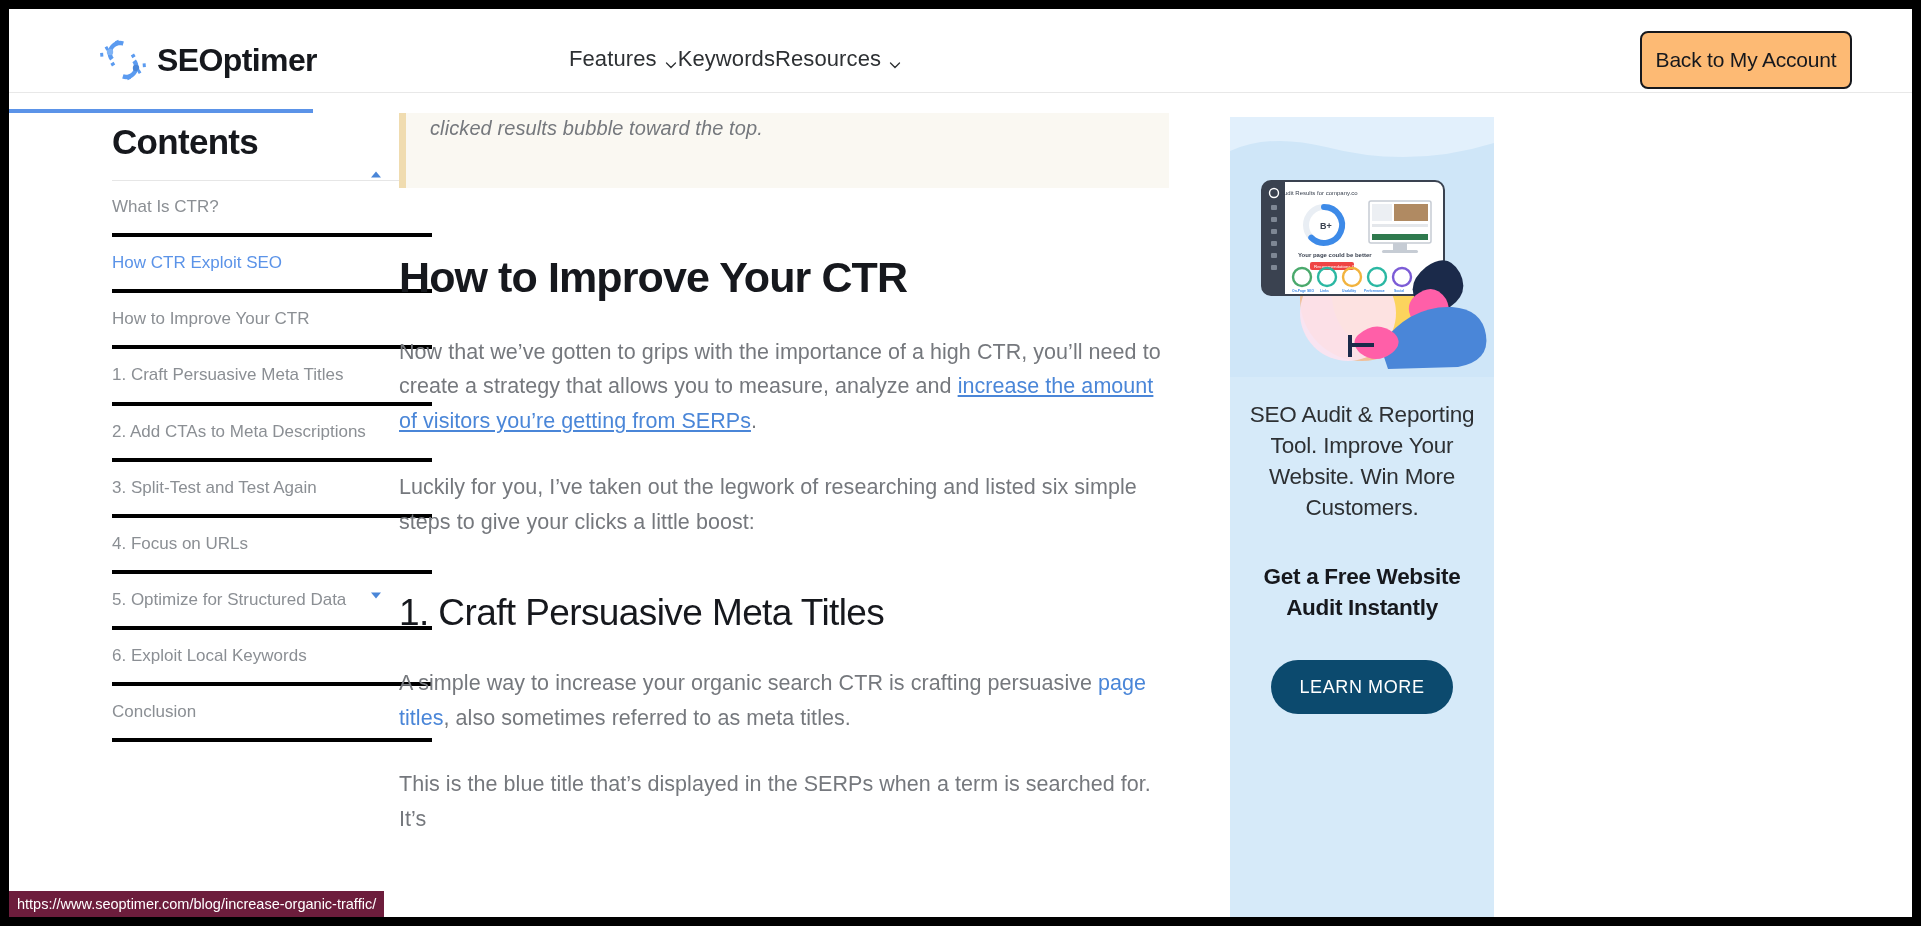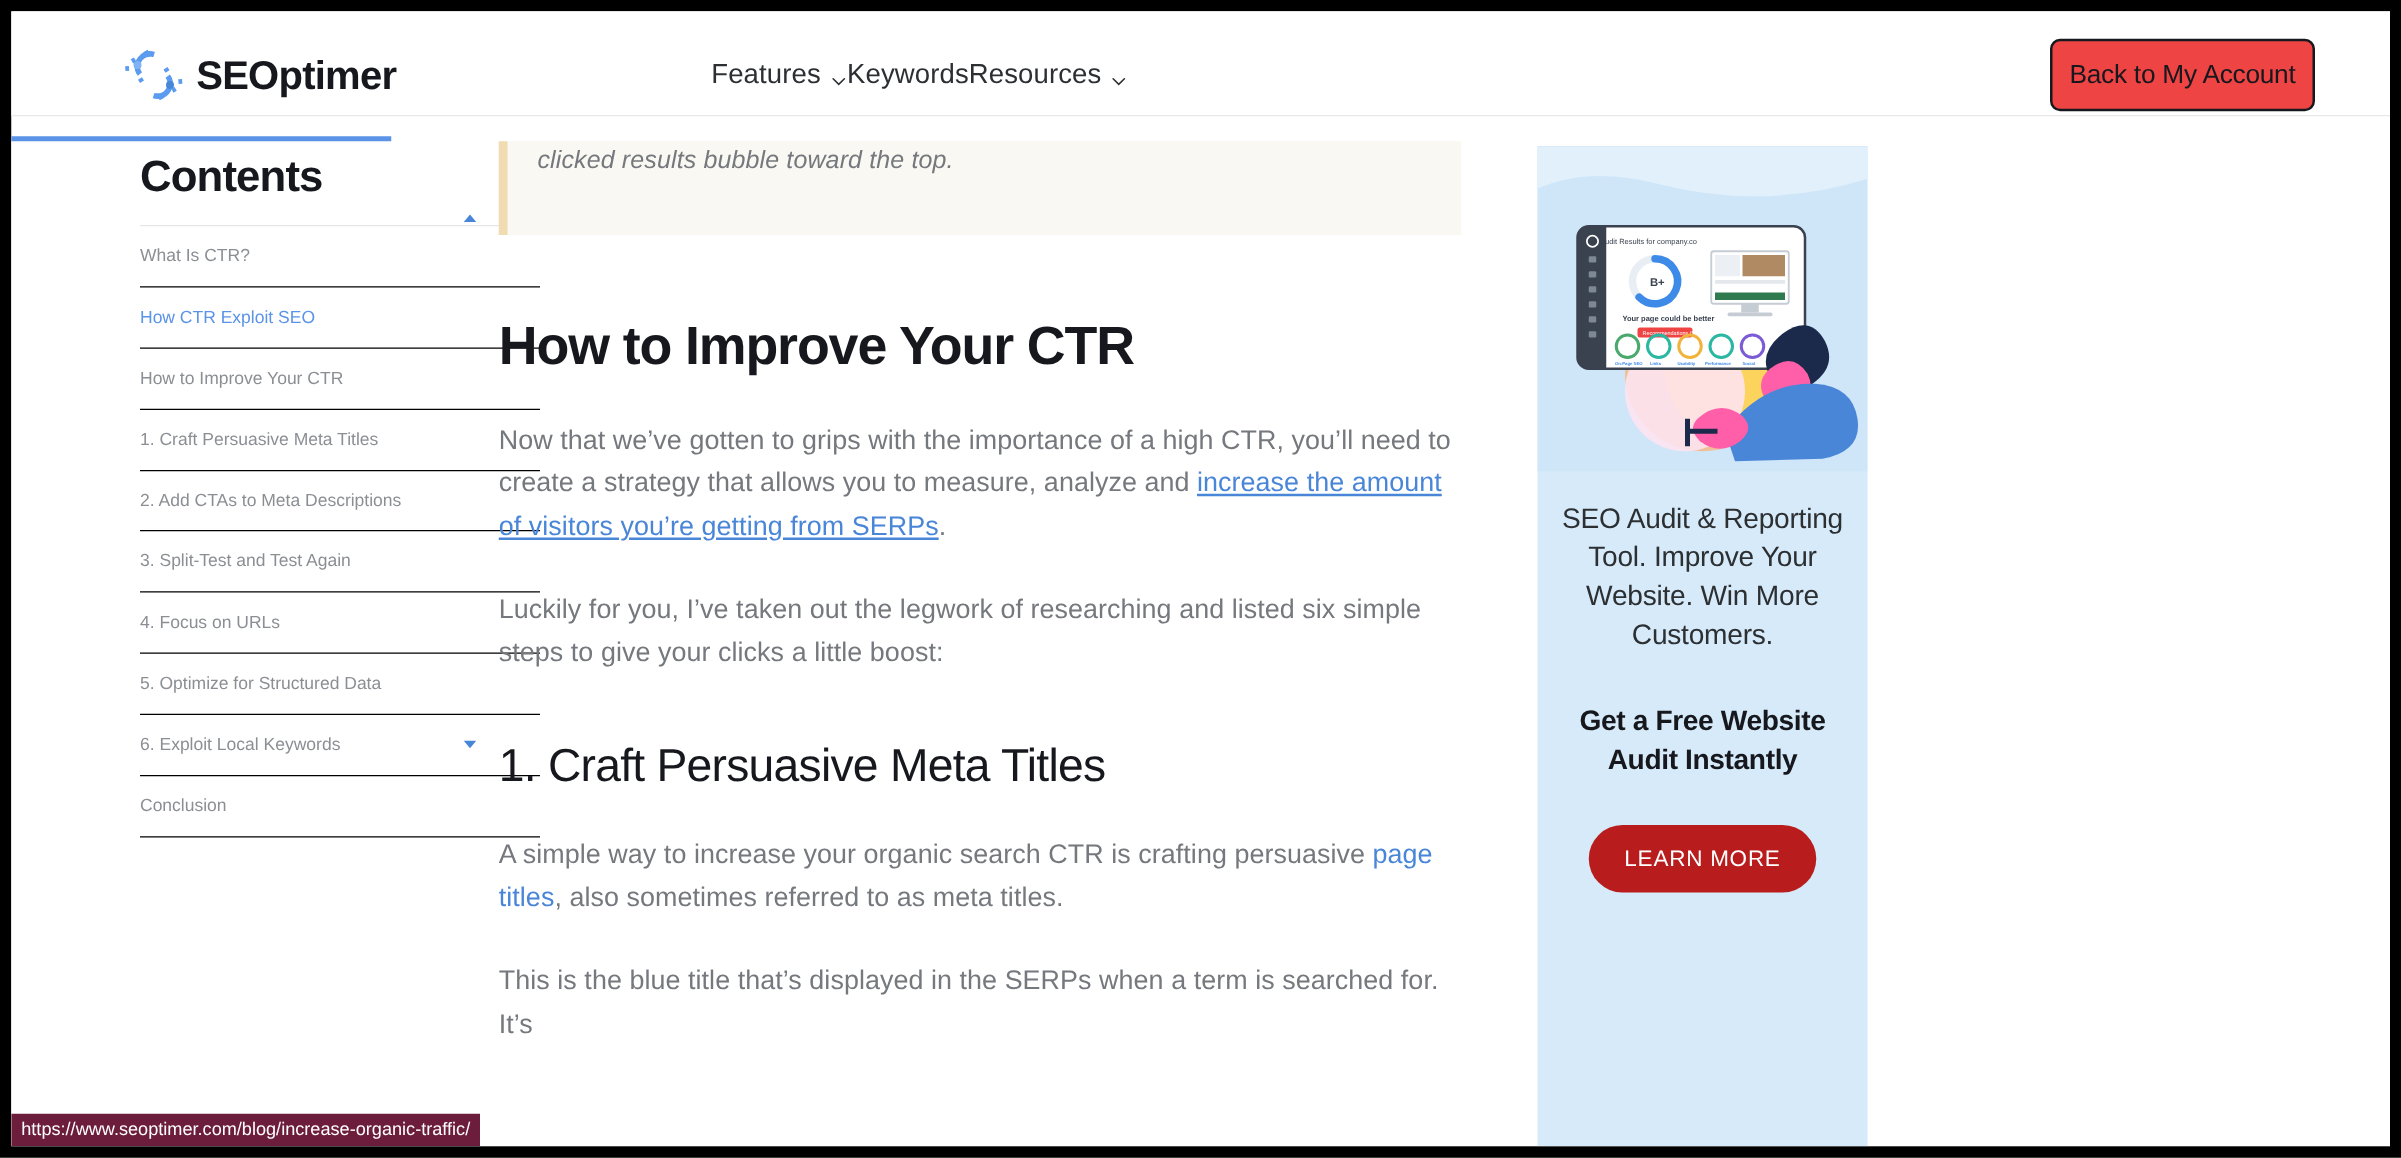--- a/index.html
+++ b/index.html
@@ -57,21 +57,21 @@
     letter-spacing: 0.1px;
   }
   .chev { display: inline-block; width: 14px; height: 14px; }
 
   .account-btn {
     position: absolute;
     right: 60px; top: 22px;
     width: 212px; height: 58px;
     border: 2px solid #16181d;
     border-radius: 8px;
-    background: #ef4444;
+    background: #fdba74;
     color: #16181d;
     font-size: 21px;
     font-family: "Liberation Sans", sans-serif;
     letter-spacing: -0.2px;
     cursor: pointer;
     display: flex; align-items: center; justify-content: center;
   }
 
   
   .progress-track {
@@ -102,24 +102,24 @@
   }
   .toc-title {
     font-size: 35px;
     font-weight: 700;
     color: #16181d;
     letter-spacing: -0.7px;
     padding: 9px 0 18px 0;
   }
   .toc-list { border-top: 1px solid #e6e6e6; }
   .toc-item {
-    font-size: 14px;
+    font-size: 17px;
     color: #8b8f94;
     padding: 14px 2px 14px 0;
-    border-bottom: 1px solid #000000;
+    border-bottom: 4px solid #000000;
     line-height: 1.42;
     cursor: pointer;
   }
   .toc-item.active { color: #5b93e8; }
 
   .toc-arrow {
     position: absolute;
     left: 258px;
     width: 12px; height: 9px;
     color: #4a86d8;
@@ -209,21 +209,21 @@
     color: #16181d;
     line-height: 1.38;
     letter-spacing: -0.3px;
   }
   .ad-cta {
     display: block;
     margin: 37px auto 0 auto;
     width: 182px; height: 54px;
     border: none;
     border-radius: 27px;
-    background: #b91c1c;
+    background: #0c4a6e;
     color: #ffffff;
     font-size: 18px;
     font-family: "Liberation Sans", sans-serif;
     letter-spacing: 0.6px;
     cursor: pointer;
   }
 
   
   .status-bar {
     position: absolute;

